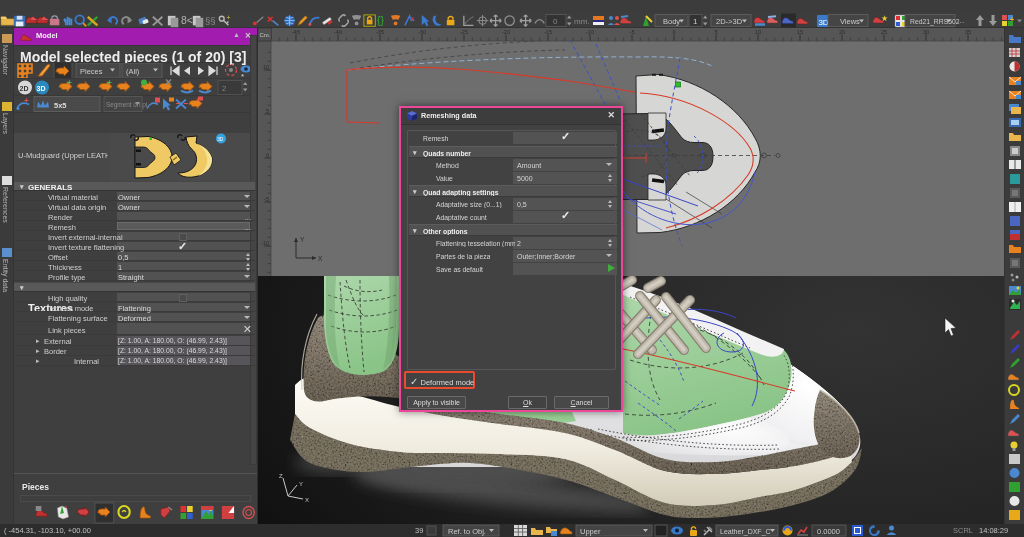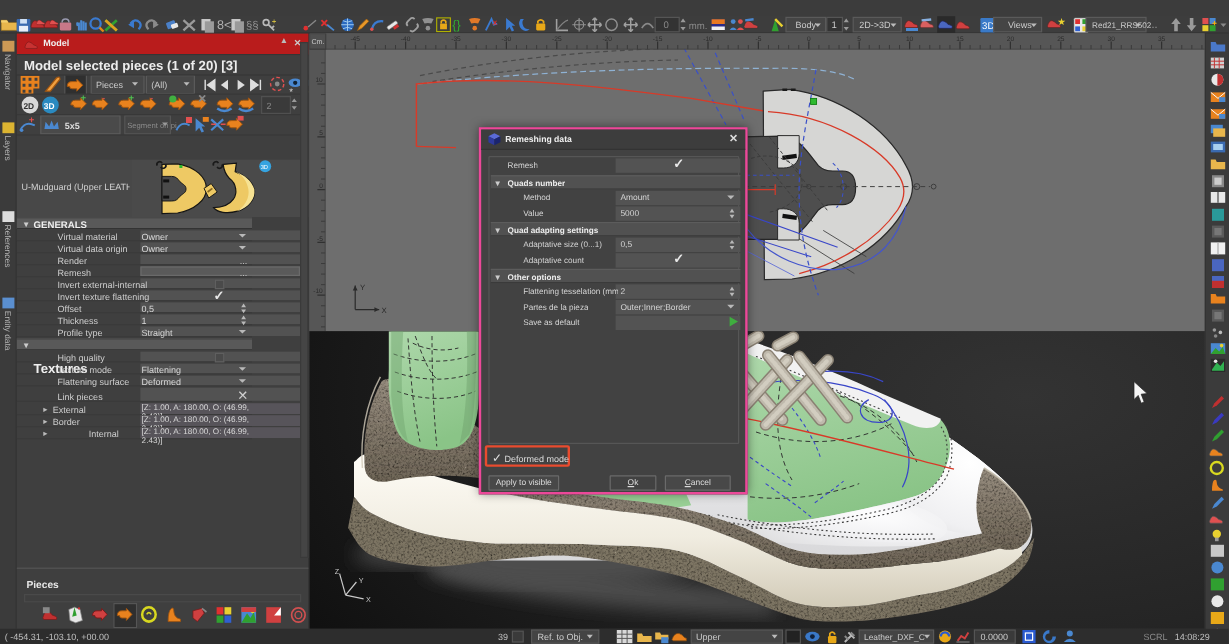--- a/index.html
+++ b/index.html
@@ -11,23 +11,23 @@
 #menubar span:first-child{margin-left:5px;}
 
 #toolbar{left:0;top:13px;width:1024px;height:15px;background:#3d3d3d;border-bottom:1px solid #333;}
 
 #lstrip{left:0;top:28px;width:14px;height:496px;background:#3b3b3b;border-right:1px solid #333;}
 .vtab{position:absolute;left:0;width:14px;color:#b5b5b5;font-size:7.5px;}
 .vtab .vt{position:absolute;left:2px;top:13px;writing-mode:vertical-rl;white-space:nowrap;font-size:7px;}
 .vtab .vi{position:absolute;left:2px;top:2px;width:10px;height:9px;}
 
 #panel{left:14px;top:28px;width:244px;height:496px;background:#3f3f3f;border-right:1px solid #2e2e2e;color:#d5d5d5;font-size:7.5px;}
-.ptitle{left:0;top:0;width:243px;height:18px;background:#b91c1c;border-bottom:1px solid #353535;}
+.ptitle{left:0;top:0;width:243px;height:18px;background:#a21caf;border-bottom:1px solid #353535;}
 .psub{left:0;top:18px;width:243px;height:17px;background:#3f3f3f;border-bottom:1px solid #353535;}
-.prow{position:absolute;left:0;width:196px;}
+.prow{position:absolute;left:0;width:241px;}
 .sect{background:#595959;border-top:1px solid #474747;border-bottom:1px solid #333;font-weight:bold;color:#efefef;}
 .lrow{border-bottom:1px solid #3a3a3a;}
 .lrow .lab{position:absolute;left:34px;top:1px;color:#cecece;}
 .lrow .val{position:absolute;left:104px;top:1px;color:#d8d8d8;}
 .lrow .cell{position:absolute;left:103px;top:0;width:133px;height:100%;background:#525252;}
 .dd{position:absolute;right:5px;top:3px;width:0;height:0;border-left:3px solid transparent;border-right:3px solid transparent;border-top:3.5px solid #b9b9b9;}
 .spin{position:absolute;right:3px;top:1px;width:7px;height:8px;}
 .spin:before{content:"";position:absolute;left:1px;top:0;border-left:2.5px solid transparent;border-right:2.5px solid transparent;border-bottom:3px solid #b9b9b9;}
 .spin:after{content:"";position:absolute;left:1px;bottom:0;border-left:2.5px solid transparent;border-right:2.5px solid transparent;border-top:3px solid #b9b9b9;}
 .chk{position:absolute;left:165px;top:1px;width:8px;height:8px;background:#4a4a4a;border:1px solid #5f5f5f;}
@@ -332,21 +332,21 @@
 <div id="panel" class="abs">
   <div class="ptitle abs">
         <svg width="14" height="12" viewBox="0 0 16 16" style="position:absolute;left:5px;top:3px;">
           <path d="M1,11 Q3,4 6.5,5.5 Q9.5,6.5 10.5,8.5 L13.5,9.5 Q15.5,10.5 14.5,12.5 L2,12.5 Z" fill="#c83232" stroke="#7a1a1a" stroke-width="0.7"></path>
         </svg>
         <b style="position:absolute;left:22px;top:3px;color:#efefef;">Model</b>
         <span style="position:absolute;right:17px;top:3px;color:#bbb;font-size:7px;">▲</span>
         <span style="position:absolute;right:6px;top:3px;color:#ccc;font-weight:bold;">✕</span>
       </div>
   <div class="psub abs">
-        <b style="position:absolute;left:6px;top:3px;color:#ededed;font-size:11px;">Model selected pieces (1 of 20) [3]</b>
+        <b style="position:absolute;left:6px;top:3px;color:#ededed;font-size:14px;">Model selected pieces (1 of 20) [3]</b>
       </div>
   <div id="prow1" class="abs" style="left:0;top:35px;width:243px;height:16px;border-bottom:1px solid #383838;overflow:hidden;">
         <svg width="243" height="16" viewBox="0 0 243 16" font-family="Liberation Sans,sans-serif" style="position:absolute;left:0;top:0;">
           <g transform="translate(0,-3)">
             <g transform="translate(3,3) scale(1)">
               <path d="M1,1 h4 v4 h-4 Z M6,1 h4 v4 h-4 Z M11,1 h4 v4 h-4 Z M1,6 h4 v4 h-4 Z M6,6 h4 v4 h-4 Z M11,6 h4 v4 h-4 Z M1,11 h4 v4 h-4 Z M6,11 h4 v4 h-4 Z" fill="none" stroke="#e8821e" stroke-width="1.6"></path>
             </g>
             <g transform="translate(22,3) scale(1)">
               <path d="M2,13 L11,2 Q14,0 14,3 L6,13 Z" fill="#f0a040" stroke="#a05510"></path>
             </g>

